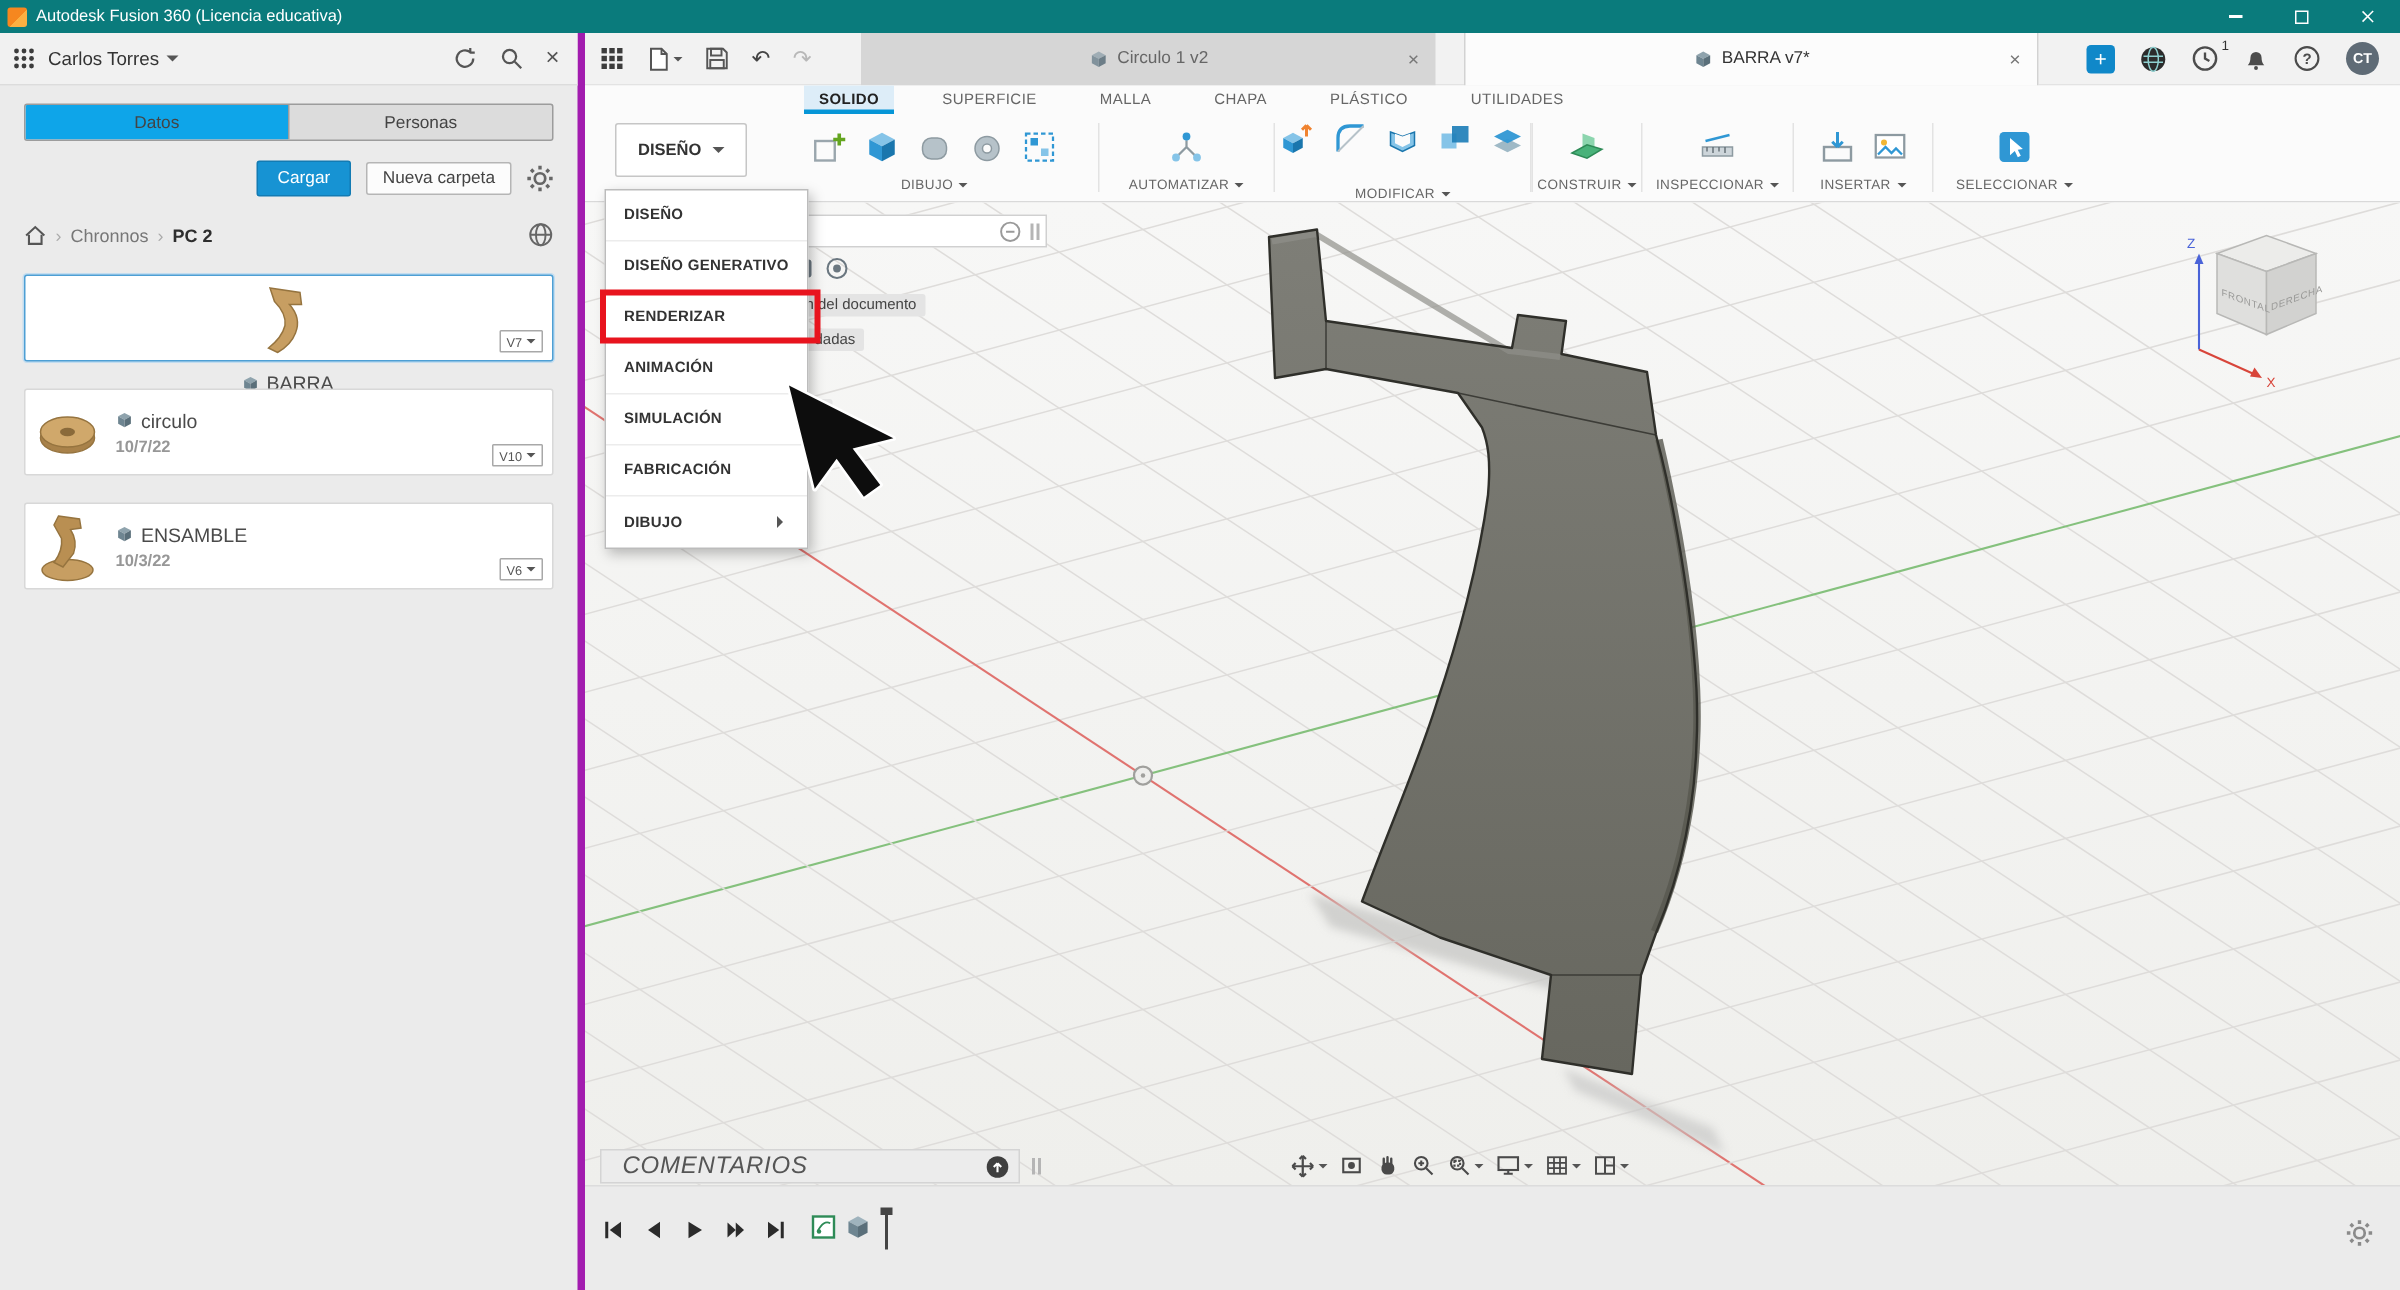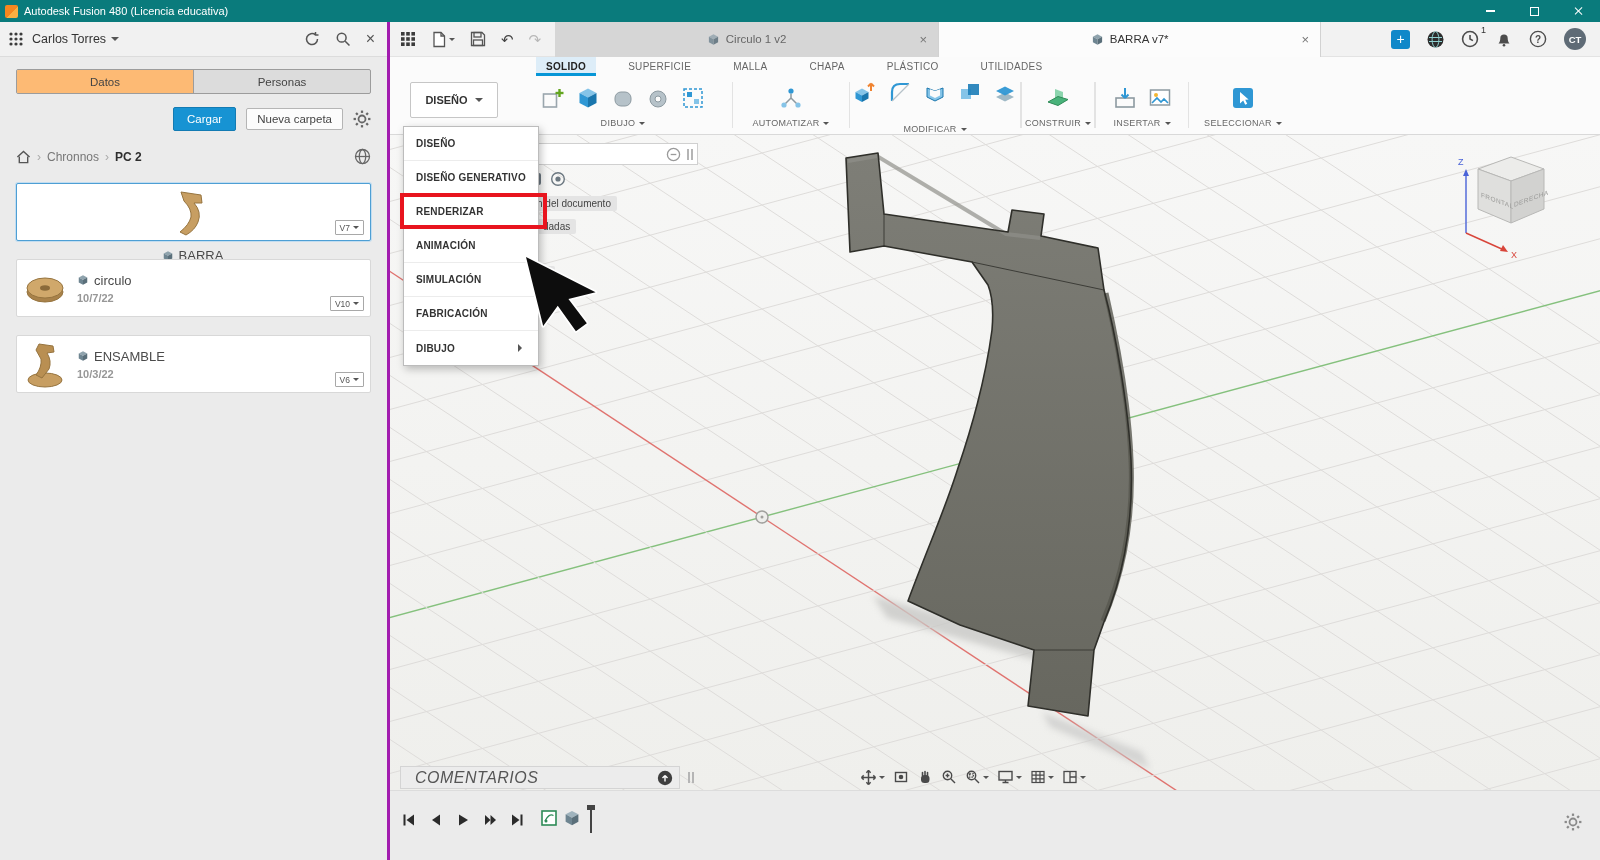--- a/index.html
+++ b/index.html
@@ -12,30 +12,30 @@
   .fusion-logo { width:13px; height:13px; margin:0 6px 0 5px; border-radius:2px; background:linear-gradient(135deg,#f6871f 55%,#fbb042 55%); }
   .win-controls { margin-left:auto; display:flex; height:22px; }
   .win-btn { width:44px; height:22px; display:flex; align-items:center; justify-content:center; position:relative; }
   .ic-min { width:9px; height:1.5px; background:#fff; }
   .ic-max { width:9px; height:9px; border:1.2px solid #fff; }
   .ic-x { position:relative; width:10px; height:10px; }
   .ic-x::before,.ic-x::after { content:""; position:absolute; left:4.5px; top:0; width:1.4px; height:10px; background:#fff; }
   .ic-x::before { transform:rotate(45deg);} .ic-x::after { transform:rotate(-45deg);}
 
   
-  .datapanel { position:absolute; left:0; top:22px; width:390px; bottom:0; background:#ebebeb; border-right:3px solid #a21caf; }
+  .datapanel { position:absolute; left:0; top:22px; width:390px; bottom:0; background:#ebebeb; border-right:5px solid #a21caf; }
   .dp-header { height:35px; background:#f1f1f1; border-bottom:1px solid #dcdcdc; display:flex; align-items:center; padding:0 12px 0 8px; gap:8px; }
   .dp-user { display:flex; align-items:center; gap:5px; font-size:12.5px; color:#333; }
   .caret { width:0; height:0; border:4px solid transparent; border-top-color:#555; margin-top:4px; }
   .caret.sm { border-width:3px; margin-top:3px; }
   .dp-hicons { margin-left:auto; display:flex; align-items:center; gap:15px; }
   .dp-tabs { display:flex; margin:12px 16px 0; height:25px; border:1px solid #9c9c9c; border-radius:2px; overflow:hidden; background:#dcdcdc; }
   .dp-tab { flex:1; display:flex; align-items:center; justify-content:center; font-size:11.5px; color:#444; }
   .dp-tab + .dp-tab { border-left:1px solid #9c9c9c; }
-  .dp-tab.active { background:#fdba74; }
+  .dp-tab.active { background:#0ea5e9; }
   .dp-actions { display:flex; justify-content:flex-end; align-items:center; gap:10px; margin:13px 16px 0; }
   .btn-upload { background:#1793d3; color:#fff; font-size:11.5px; padding:5px 13px; border-radius:2px; border:1px solid #137bb3; }
   .btn-newfolder { background:#fcfcfc; border:1px solid #b5b5b5; color:#444; font-size:11.5px; padding:4px 10px; border-radius:2px; }
   .dp-breadcrumb { display:flex; align-items:center; gap:6px; margin:17px 16px 0; font-size:12px; color:#777; }
   .crumb-sep { color:#aaa; font-size:12px; }
   .crumb-current { color:#2e2e2e; font-weight:bold; }
   .dp-breadcrumb .right { margin-left:auto; }
   .dp-card { position:relative; margin:18px 16px 0; height:58px; background:#fff; border:1px solid #d8d8d8; border-radius:2px; display:flex; align-items:center; padding:4px 8px 4px 6px; gap:10px; }
   .dp-card.selected { border:1px solid #4e9fd4; box-shadow:0 0 0 1px #c3ddf0;flex-direction:column; }
   .thumb { width:44px; height:50px; flex:0 0 auto; }
@@ -44,21 +44,21 @@
   .version-badge { position:absolute; right:6px; bottom:5px; border:1px solid #a8a8a8; background:#fff; font-size:8.5px; color:#555; padding:1.5px 4px; display:flex; align-items:center; gap:3px; border-radius:1px; }
 
   
   .main { position:absolute; left:390px; top:22px; right:0; bottom:0; background:#fbfbfb; }
   .topbar { position:absolute; left:0; top:0; right:0; height:35px; background:#f2f2f2; display:flex; align-items:center; border-bottom:1px solid #e3e3e3; }
   .qa-icons { display:flex; align-items:center; gap:15px; padding:0 8px 0 10px; }
   .qa { display:flex; align-items:center; gap:2px; }
   .undo-glyph { font-size:15px; color:#444; line-height:1; }
   .redo-glyph { font-size:15px; color:#b8b8b8; line-height:1; }
   .doc-tabs { display:flex; height:35px; margin-left:6px; }
-  .doc-tab { width:383px; display:flex; align-items:center; justify-content:center; gap:6px; font-size:11.5px; position:relative; }
+  .doc-tab { width:383px; display:flex; align-items:center; justify-content:center; gap:6px; font-size:11.5px; position:relative;margin-left:19px; }
   .doc-tab.inactive { background:#d6d6d6; color:#666; }
   .doc-tab.active { background:#fcfcfc; color:#333; border-left:1px solid #d2d2d2; border-right:1px solid #d2d2d2; }
   .tab-close { position:absolute; right:11px; color:#777; font-size:13px; line-height:1; }
   .topbar-right { margin-left:auto; display:flex; align-items:center; gap:17px; padding-right:14px; }
   .newtab-btn { width:19px; height:19px; background:#1088c9; border-radius:3px; color:#fff; display:flex; align-items:center; justify-content:center; font-size:14px; line-height:1; }
   .clock-wrap { position:relative; }
   .clock-badge { position:absolute; top:-5px; right:-7px; font-size:9px; color:#333; }
   .avatar { width:22px; height:22px; border-radius:50%; background:#5f6b76; color:#fff; font-size:9.5px; font-weight:bold; display:flex; align-items:center; justify-content:center; }
 
   .ribbontabs { position:absolute; left:0; top:35px; right:0; height:19px; background:#fbfbfb; display:flex; align-items:stretch; padding-left:146px; }
@@ -105,21 +105,21 @@
   .ws-item:last-child { border-bottom:none; }
   .subcaret { width:0; height:0; border:4px solid transparent; border-left-color:#555; margin-left:6px; }
   .red-box { position:absolute; left:400px; top:193px; width:147px; height:36px; border:4px solid #e8141e; z-index:60; pointer-events:none; }
   .arrow-annot { position:absolute; left:486px; top:247px; z-index:70; pointer-events:none; }
 </style>
 </head>
 <body>
 
 <div class="titlebar">
   <span class="fusion-logo"></span>
-  <span>Autodesk Fusion 480 (Licencia educativa)</span>
+  <span>Autodesk Fusion 360 (Licencia educativa)</span>
   <div class="win-controls">
     <span class="win-btn">
         <span class="ic-min"></span>
       </span>
     <span class="win-btn">
         <span class="ic-max"></span>
       </span>
     <span class="win-btn">
         <span class="ic-x"></span>
       </span>
@@ -500,20 +500,35 @@
             </svg>
           </span>
       </div>
       <span class="glabel">
           <span>CONSTRUIR</span>
           <span class="caret sm"></span>
         </span>
     </div>
     <span class="gdivider"></span>
 
+    <div class="rgroup g6">
+      <div class="gicons">
+        <span class="ticon">
+            <svg viewBox="0 0 24 24" width="24" height="24">
+              <path d="M4 8L20 4" stroke="#2f97d4" stroke-width="1.6"></path>
+              <rect x="2" y="12" width="20" height="6" fill="#cdd5da" stroke="#8d9aa1"></rect>
+              <path d="M5 12v3M9 12v4M13 12v3M17 12v4" stroke="#667077"></path>
+            </svg>
+          </span>
+      </div>
+      <span class="glabel">
+          <span>INSPECCIONAR</span>
+          <span class="caret sm"></span>
+        </span>
+    </div>
     <span class="gdivider"></span>
 
     <div class="rgroup g7">
       <div class="gicons">
         <span class="ticon">
             <svg viewBox="0 0 24 24" width="24" height="24">
               <rect x="3" y="12" width="18" height="9" fill="none" stroke="#8d9aa1" stroke-width="1.6"></rect>
               <path d="M12 2v10M12 12l-3.5-3.5M12 12l3.5-3.5" stroke="#2f97d4" stroke-width="2" fill="none"></path>
             </svg>
           </span>

